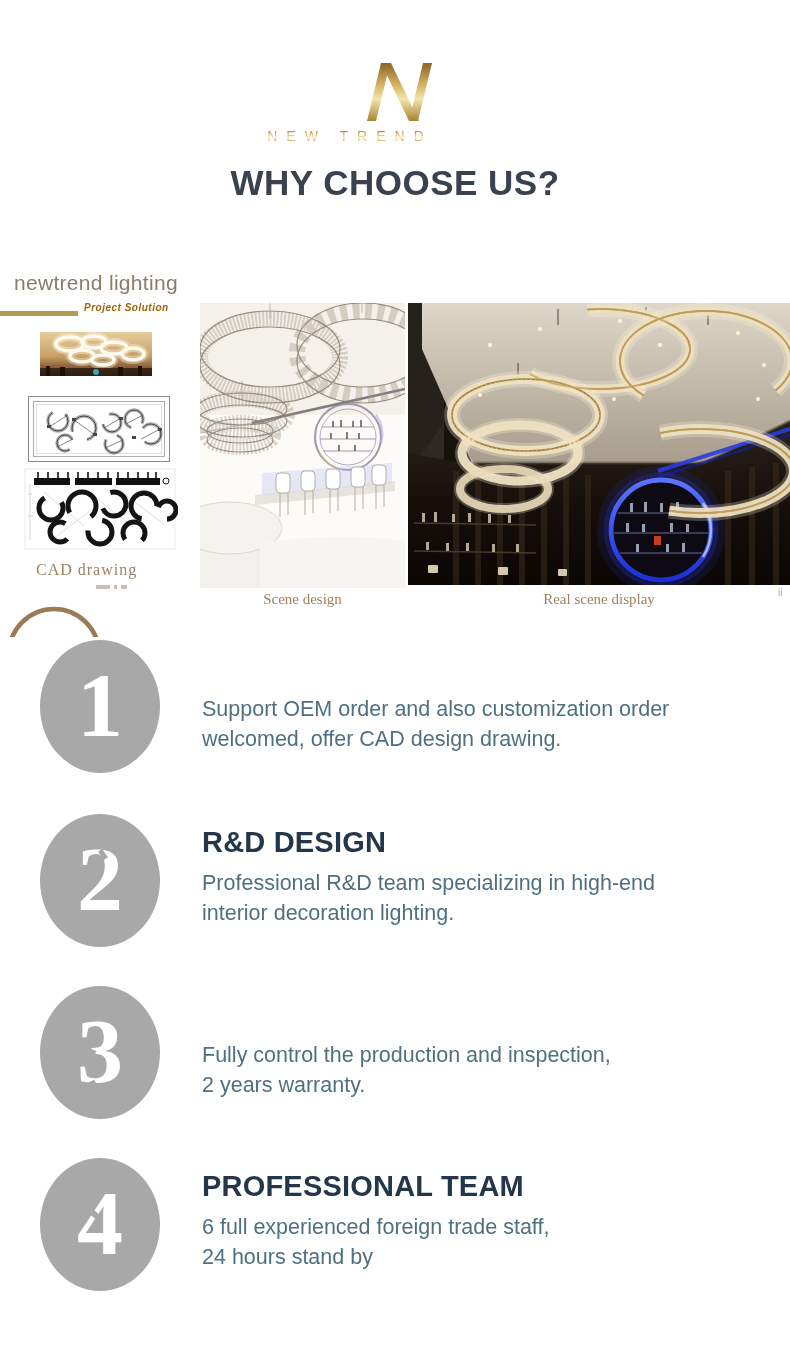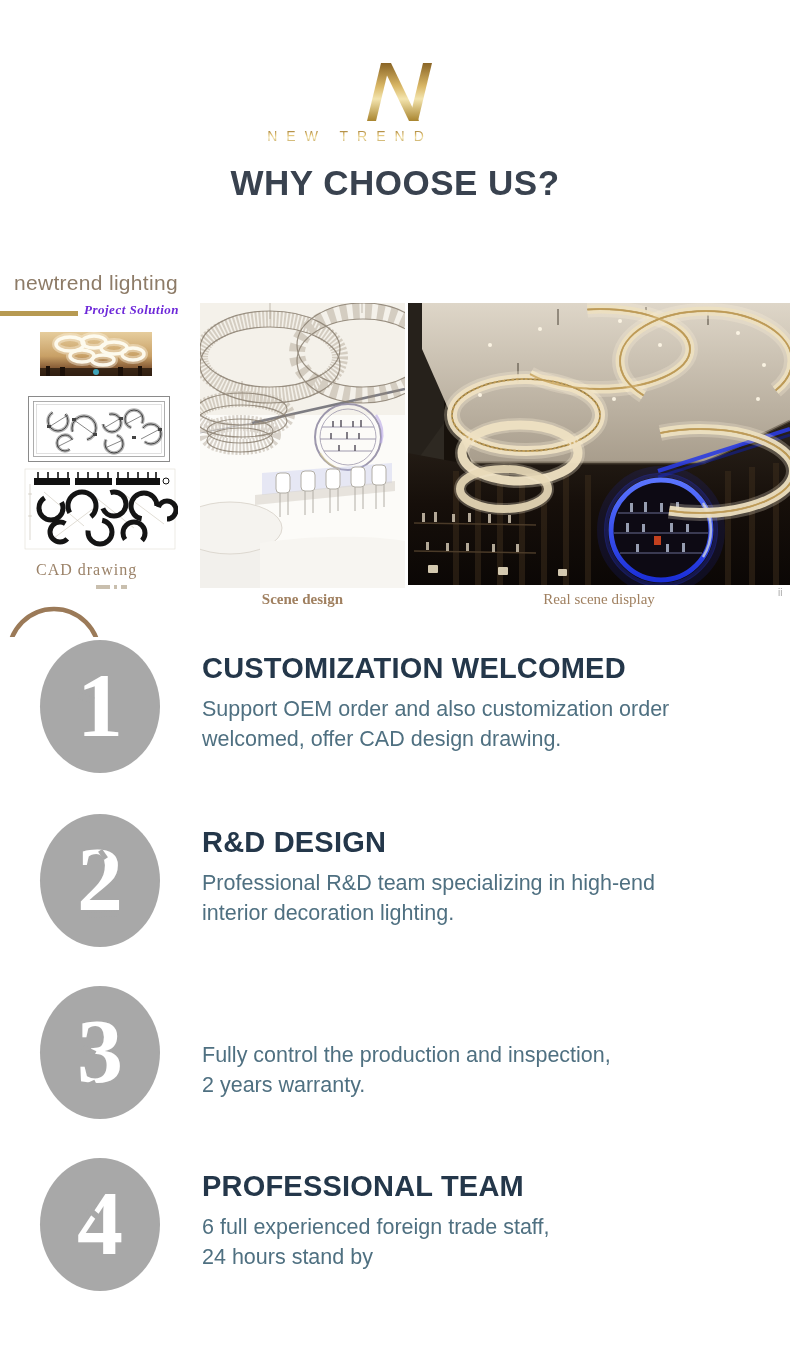--- a/index.html
+++ b/index.html
@@ -18,35 +18,35 @@
   .page-heading {
     position:absolute; left:0; top:163px; width:790px; text-align:center;
     font-size:35px; font-weight:800; color:#39424f; letter-spacing:0.5px;
   }
 
   
   .showcase { position:absolute; left:0; top:265px; width:790px; height:372px; overflow:hidden; }
 
   .lp-title { position:absolute; left:14px; top:6px; font-size:21px; color:#8d7b67; letter-spacing:0.3px; }
   .lp-goldbar { position:absolute; left:0; top:46px; width:78px; height:5px; background:#b79a52; }
-  .lp-subtitle { position:absolute; left:84px; top:37px; font-family:Liberation Serif, serif;
-    font-style:italic; font-weight:700; font-size:13px; color:#6d28d9; letter-spacing:0.5px; }
+  .lp-subtitle { position:absolute; left:84px; top:37px; font-family:Liberation Sans, sans-serif;
+    font-style:italic; font-weight:700; font-size:10px; color:#a16207; letter-spacing:0.5px; }
   .lp-photo { position:absolute; left:40px; top:67px; width:112px; height:44px; }
   .lp-plan { position:absolute; left:28px; top:131px; width:142px; height:66px; }
   .lp-elev { position:absolute; left:24px; top:203px; width:154px; height:92px; }
   .lp-cadcap { position:absolute; left:36px; top:296px; font-family:"Liberation Serif", serif;
     font-size:16px; color:#9b8268; letter-spacing:1px; }
   .lp-submarks { position:absolute; left:96px; top:320px; width:60px; height:6px; }
   .lp-submarks i { display:inline-block; height:4px; background:#c9bfae; margin-right:4px; vertical-align:top; }
   .lp-arc { position:absolute; left:6px; top:333px; width:96px; height:39px; }
 
   .mp-img { position:absolute; left:200px; top:38px; width:205px; height:285px; }
   .rp-img { position:absolute; left:408px; top:38px; width:382px; height:282px; }
   .cap { position:absolute; top:326px; font-family:"Liberation Serif", serif; font-size:15px; color:#a08060; text-align:center; }
-  .cap-mid { left:200px; width:205px;font-weight:bold; }
+  .cap-mid { left:200px; width:205px; }
   .cap-right { left:408px; width:382px; }
   .edge-mark { position:absolute; left:778px; top:322px; font-size:10px; color:#aaa; }
 
   
   .feature { position:absolute; left:0; width:790px; height:140px; }
   .f1{top:640px;} .f2{top:814px;} .f3{top:986px;} .f4{top:1158px;}
   .num-circle {
     position:absolute; left:40px; top:0; width:120px; height:133px; border-radius:50%;
     background:#a8a8a8; display:flex; align-items:center; justify-content:center; overflow:hidden;
   }
@@ -426,21 +426,20 @@
     <div class="cap cap-right">Real scene display</div>
     <div class="edge-mark">ii</div>
   </div>
 
   <div class="feature f1">
     <div class="num-circle">
       <span class="num">1</span>
       <span class="cut cut-a"></span>
       <span class="cut cut-b"></span>
     </div>
-    <div class="f-title">CUSTOMIZATION WELCOMED</div>
     <div class="f-line l1">Support OEM order and also customization order</div>
     <div class="f-line l2">welcomed, offer CAD design drawing.</div>
   </div>
 
   <div class="feature f2">
     <div class="num-circle">
       <span class="num">2</span>
       <span class="cut cut-a"></span>
       <span class="cut cut-b"></span>
     </div>

